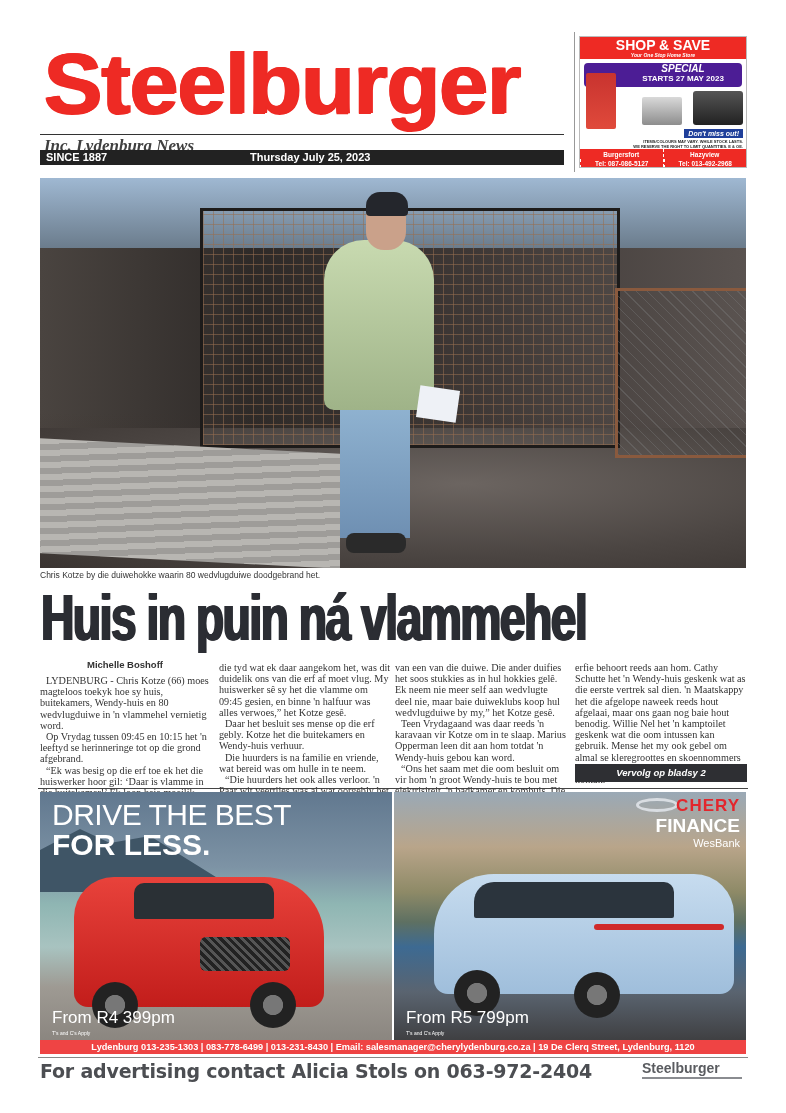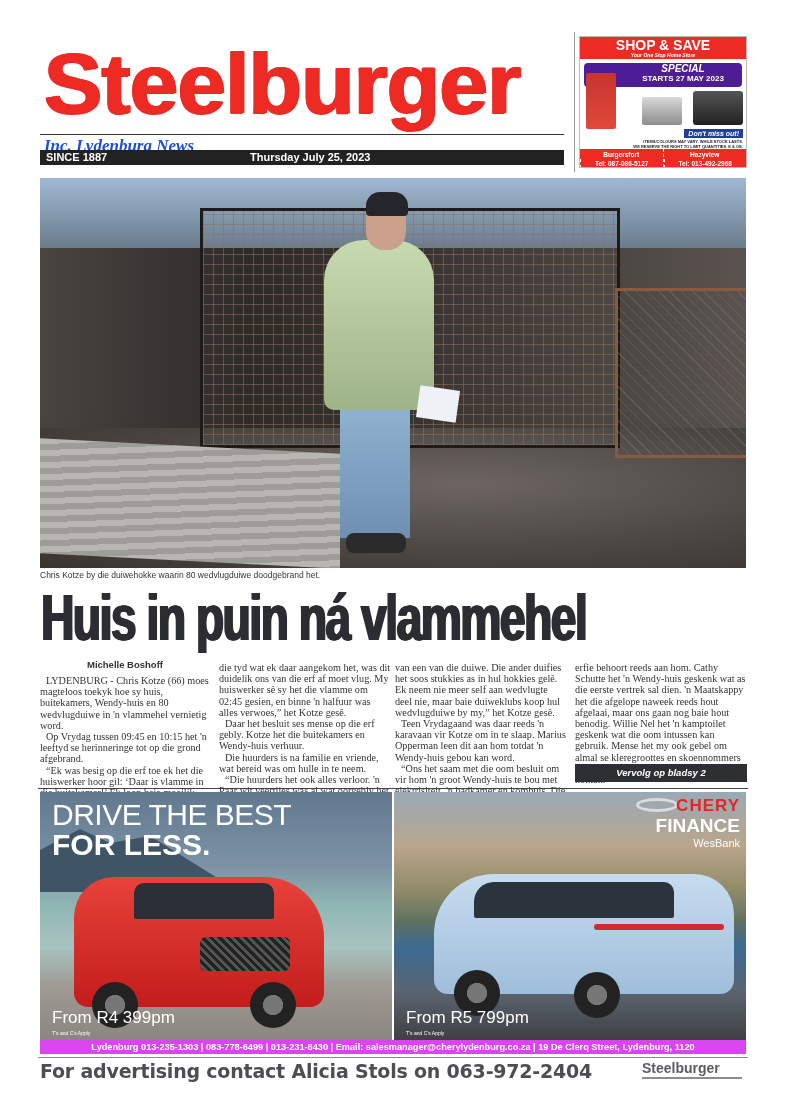--- a/index.html
+++ b/index.html
@@ -3,21 +3,21 @@
 <meta charset="utf-8">
 <style>
   * { box-sizing: border-box; margin: 0; padding: 0; }
   html, body { width: 786px; height: 1113px; background: #ffffff; overflow: hidden; }
   body { position: relative; font-family: "Liberation Serif", serif; color: #2a2a2a; }
 
   
   .masthead { position: absolute; left: 40px; top: 38px; width: 526px; height: 128px; }
   .title { position: absolute; left: 3px; top: 2px; font-family: "Liberation Sans", sans-serif; font-weight: 900; font-size: 86px; letter-spacing: -1px; color: #ee2a24; line-height: 1; transform: scaleX(1.02); transform-origin: left; text-shadow: 1px 0 0 #ee2a24, 2px 0 0 #ee2a24, 0 1px 0 #ee2a24; }
   .mast-rule { position: absolute; left: 0; top: 96px; width: 524px; height: 1px; background: #333; }
-  .subtitle { position: absolute; left: 4px; top: 98px; font-family: "Liberation Serif", serif; font-style: italic; font-weight: bold; font-size: 17px; color: #1d4ed8; text-align: center; }
+  .subtitle { position: absolute; left: 4px; top: 98px; font-family: "Liberation Serif", serif; font-style: italic; font-weight: bold; font-size: 17px; color: #404040; text-align: center; }
   .datebar { position: absolute; left: 0; top: 112px; width: 524px; height: 15px; background: #222; color: #fff; font-family: "Liberation Sans", sans-serif; font-weight: bold; font-size: 11px; line-height: 15px; }
   .datebar .since { position: absolute; left: 6px; }
   .datebar .date { position: absolute; left: 210px; }
 
   
   .vrule { position: absolute; left: 574px; top: 32px; width: 1px; height: 140px; background: #999; }
   .shopad { position: absolute; left: 579px; top: 36px; width: 168px; height: 132px; border: 1px solid #bbb; background: #fff; overflow: hidden; }
   .shopad .top { height: 22px; background: #ee2a24; color: #fff; text-align: center; font-family: "Liberation Sans", sans-serif; font-weight: 900; font-size: 14px; line-height: 16px; }
   .shopad .tagline { display: block; font-size: 5px; font-style: italic; line-height: 5px; }
   .shopad .special { position: absolute; left: 4px; top: 26px; width: 158px; height: 24px; background: #4c1d95; border-radius: 4px; color: #fff; font-family: "Liberation Sans", sans-serif; text-align: center; padding-left: 40px; }
@@ -82,21 +82,21 @@
   .carad .wheel { position: absolute; width: 46px; height: 46px; border-radius: 50%; background: radial-gradient(circle, #777 0 30%, #222 32% 100%); }
   .carad .bluecar { position: absolute; left: 40px; top: 82px; width: 300px; height: 120px; background: linear-gradient(#c7dcef, #9fbedb); border-radius: 60px 40px 14px 14px; }
   .carad .bluecar .glass { position: absolute; left: 40px; top: 8px; width: 200px; height: 36px; background: #2b343d; border-radius: 20px 10px 2px 2px; }
   .carad .bluecar .light { position: absolute; left: 160px; top: 50px; width: 130px; height: 6px; background: #d02a2a; border-radius: 3px; }
   .carad .price { position: absolute; bottom: 14px; color: #fff; font-family: "Liberation Sans", sans-serif; font-size: 17px; }
   .carad .tcs { position: absolute; bottom: 6px; color: #fff; font-family: "Liberation Sans", sans-serif; font-size: 5px; }
   .carad .chery-logo { position: absolute; right: 68px; top: 6px; width: 42px; height: 14px; border: 3px solid #d9dde2; border-radius: 50%; }
   .carad .chery { position: absolute; right: 6px; top: 4px; color: #e3262c; font-family: "Liberation Sans", sans-serif; font-weight: 900; font-size: 17px; letter-spacing: 1px; }
   .carad .finance { position: absolute; right: 6px; top: 23px; color: #fff; font-family: "Liberation Sans", sans-serif; font-weight: bold; font-size: 19px; }
   .carad .wesbank { position: absolute; right: 6px; top: 45px; color: #fff; font-family: "Liberation Sans", sans-serif; font-size: 11px; }
-  .contactbar { position: absolute; left: 40px; top: 1040px; width: 706px; height: 14px; background: #d946ef; color: #fff; font-family: "Liberation Sans", sans-serif; font-weight: bold; font-size: 9.2px; line-height: 14px; text-align: center; }
+  .contactbar { position: absolute; left: 40px; top: 1040px; width: 706px; height: 14px; background: #ef4444; color: #fff; font-family: "Liberation Sans", sans-serif; font-weight: bold; font-size: 9.2px; line-height: 14px; text-align: center; }
 
   
   .footrule { position: absolute; left: 38px; top: 1057px; width: 710px; height: 1px; background: #888; }
   .footer { position: absolute; left: 40px; top: 1060px; font-family: "DejaVu Sans", sans-serif; font-weight: bold; font-size: 19px; color: #4c4e52; letter-spacing: -0.2px; }
   .footlogo { position: absolute; left: 642px; top: 1060px; font-family: "Liberation Sans", sans-serif; font-weight: 900; font-size: 14px; color: #5a5c60; }
   .footlogo-line { position: absolute; left: 642px; top: 1077px; width: 100px; height: 2px; background: #8a8c90; }
 </style>
 </head>
 <body>
 
@@ -158,21 +158,21 @@
 
 <h1 class="headline">Huis in puin ná vlammehel</h1>
 
 <div class="byline">Michelle Boshoff</div>
 <div class="col c1">
   <p>LYDENBURG - Chris Kotze (66) moes magteloos toekyk hoe sy huis, buitekamers, Wendy-huis en 80 wedvlugduiwe in 'n vlammehel vernietig word.</p>
   <p>Op Vrydag tussen 09:45 en 10:15 het 'n leeftyd se herinneringe tot op die grond afgebrand.</p>
   <p>“Ek was besig op die erf toe ek het die huiswerker hoor gil: ‘Daar is vlamme in die buitekamer!’ Ek loop baie moeilik. Teen</p>
 </div>
 <div class="col c2">
-  <p class="noindent">die tyd wat ek daar aangekom het, was dit duidelik ons van die erf af moet vlug. My huiswerker sê sy het die vlamme om 02:45 gesien, en binne 'n halfuur was alles verwoes,” het Kotze gesê.</p>
+  <p class="noindent">die tyd wat ek daar aangekom het, was dit duidelik ons van die erf af moet vlug. My huiswerker sê sy het die vlamme om 09:45 gesien, en binne 'n halfuur was alles verwoes,” het Kotze gesê.</p>
   <p>Daar het besluit ses mense op die erf gebly. Kotze het die buitekamers en Wendy-huis verhuur.</p>
   <p>Die huurders is na familie en vriende, wat bereid was om hulle in te neem.</p>
   <p>“Die huurders het ook alles verloor. 'n Paar wit veertjies was al wat oorgebly het</p>
 </div>
 <div class="col c3">
   <p class="noindent">van een van die duiwe. Die ander duifies het soos stukkies as in hul hokkies gelê. Ek neem nie meer self aan wedvlugte deel nie, maar baie duiweklubs koop hul wedvlugduiwe by my,” het Kotze gesê.</p>
   <p>Teen Vrydagaand was daar reeds 'n karavaan vir Kotze om in te slaap. Marius Opperman leen dit aan hom totdat 'n Wendy-huis gebou kan word.</p>
   <p>“Ons het saam met die oom besluit om vir hom 'n groot Wendy-huis te bou met elektrisiteit, 'n badkamer en kombuis. Die</p>
 </div>
 <div class="col c4">

